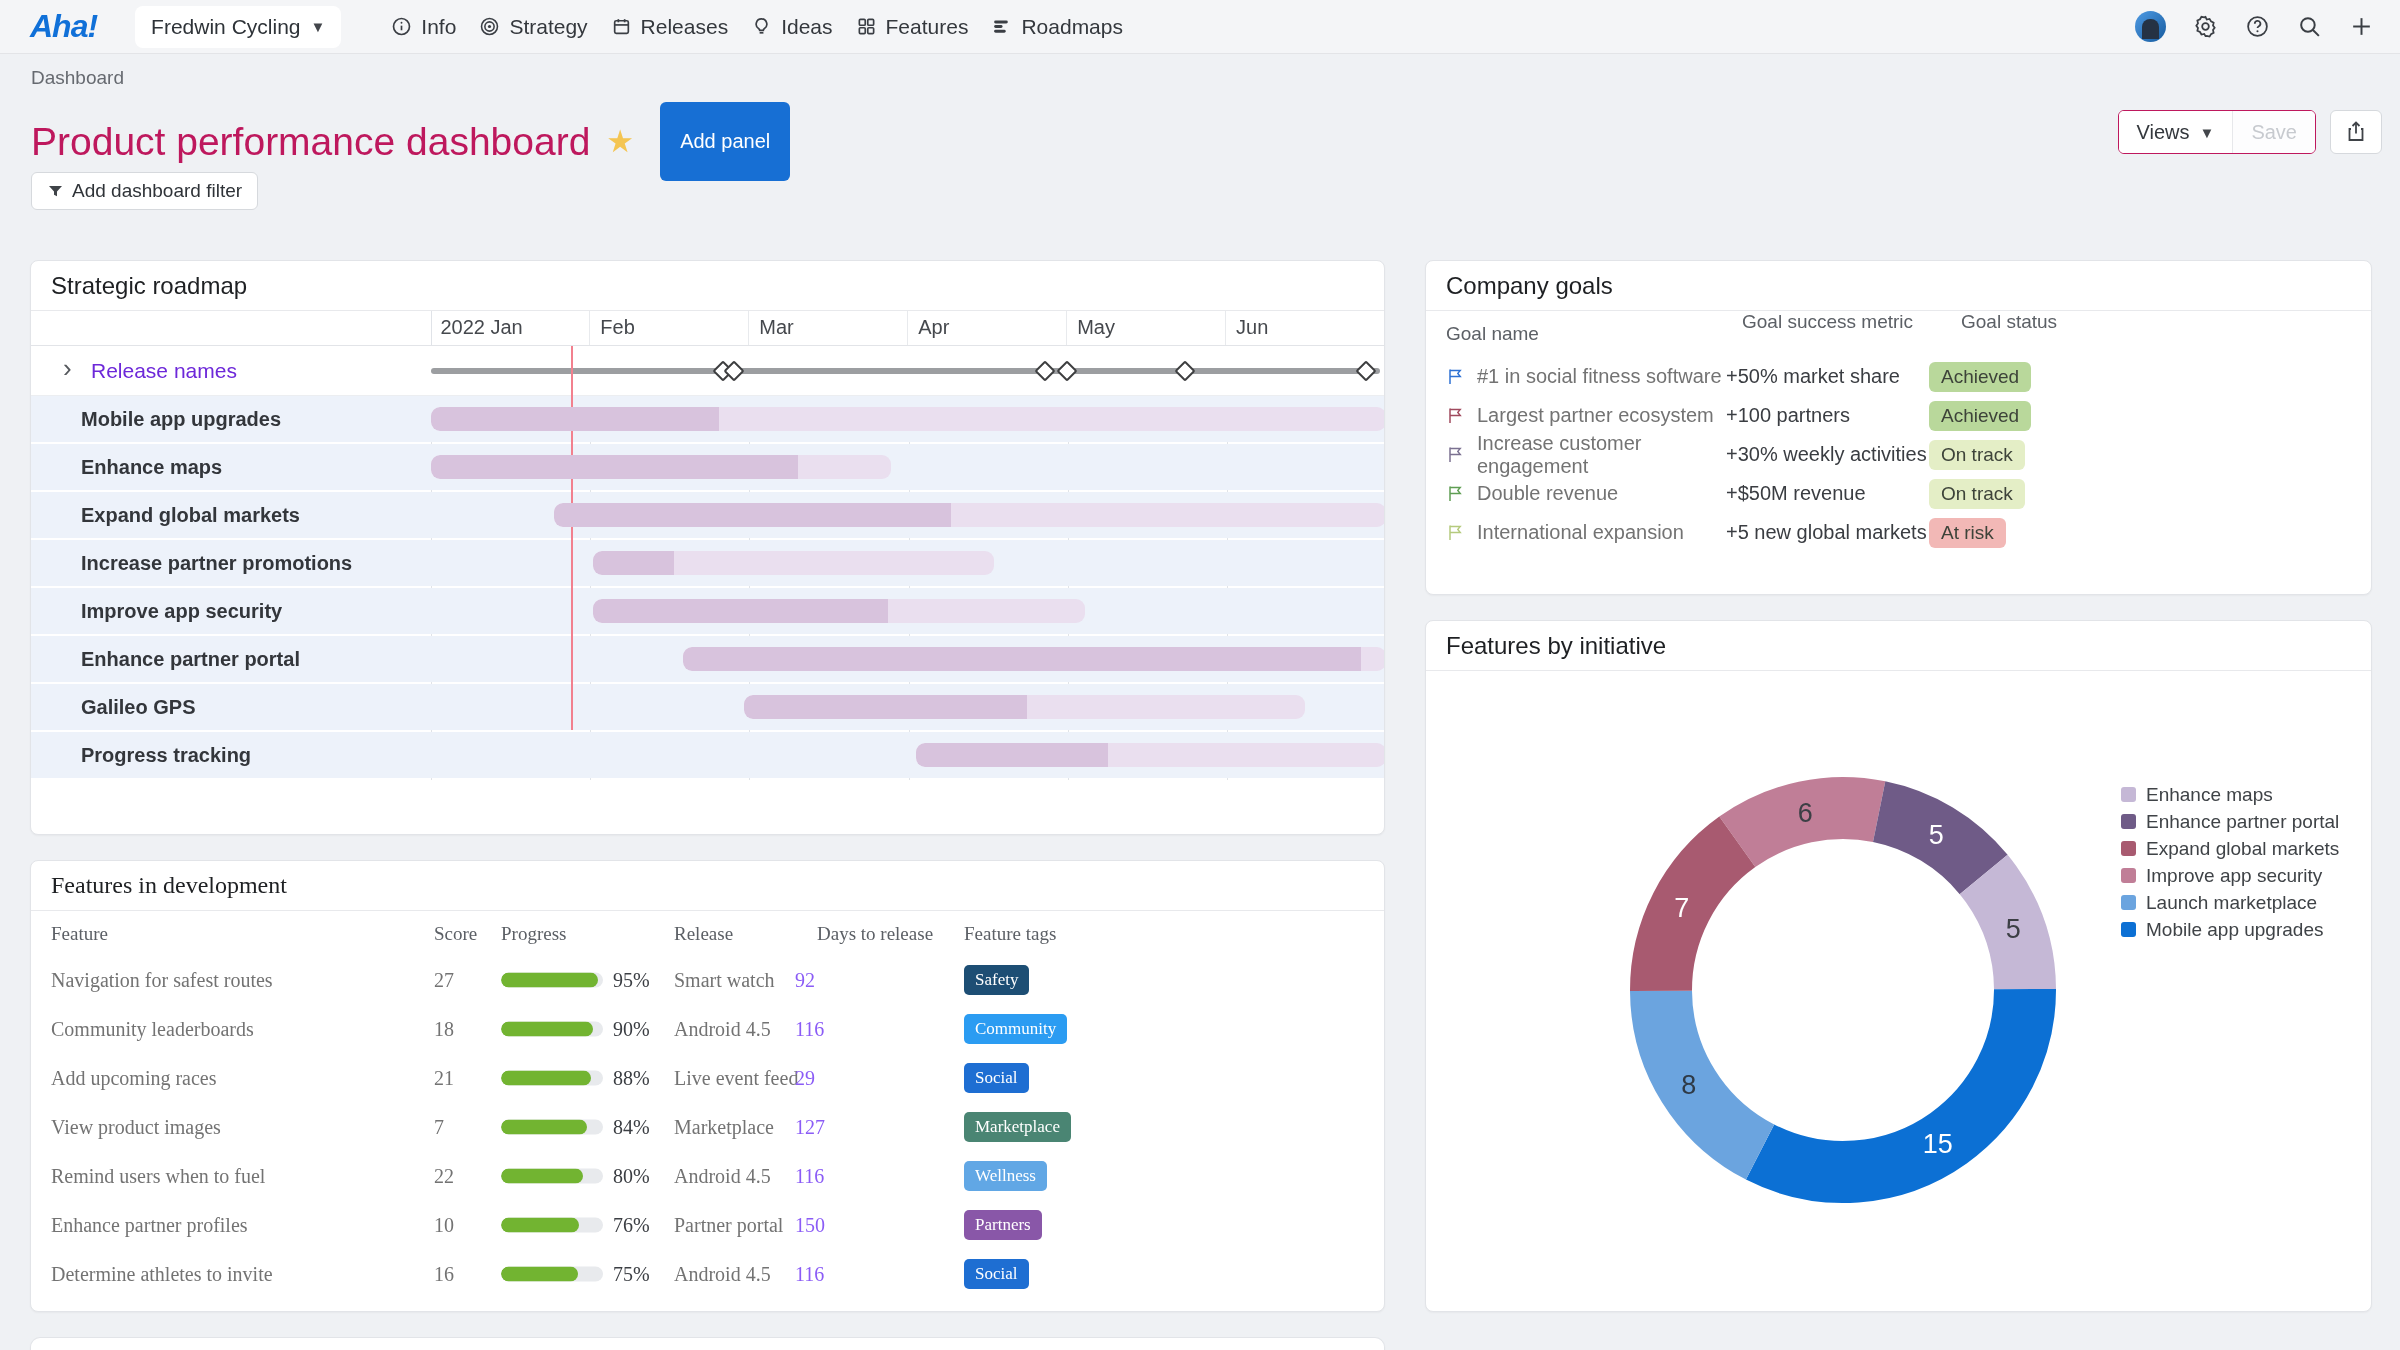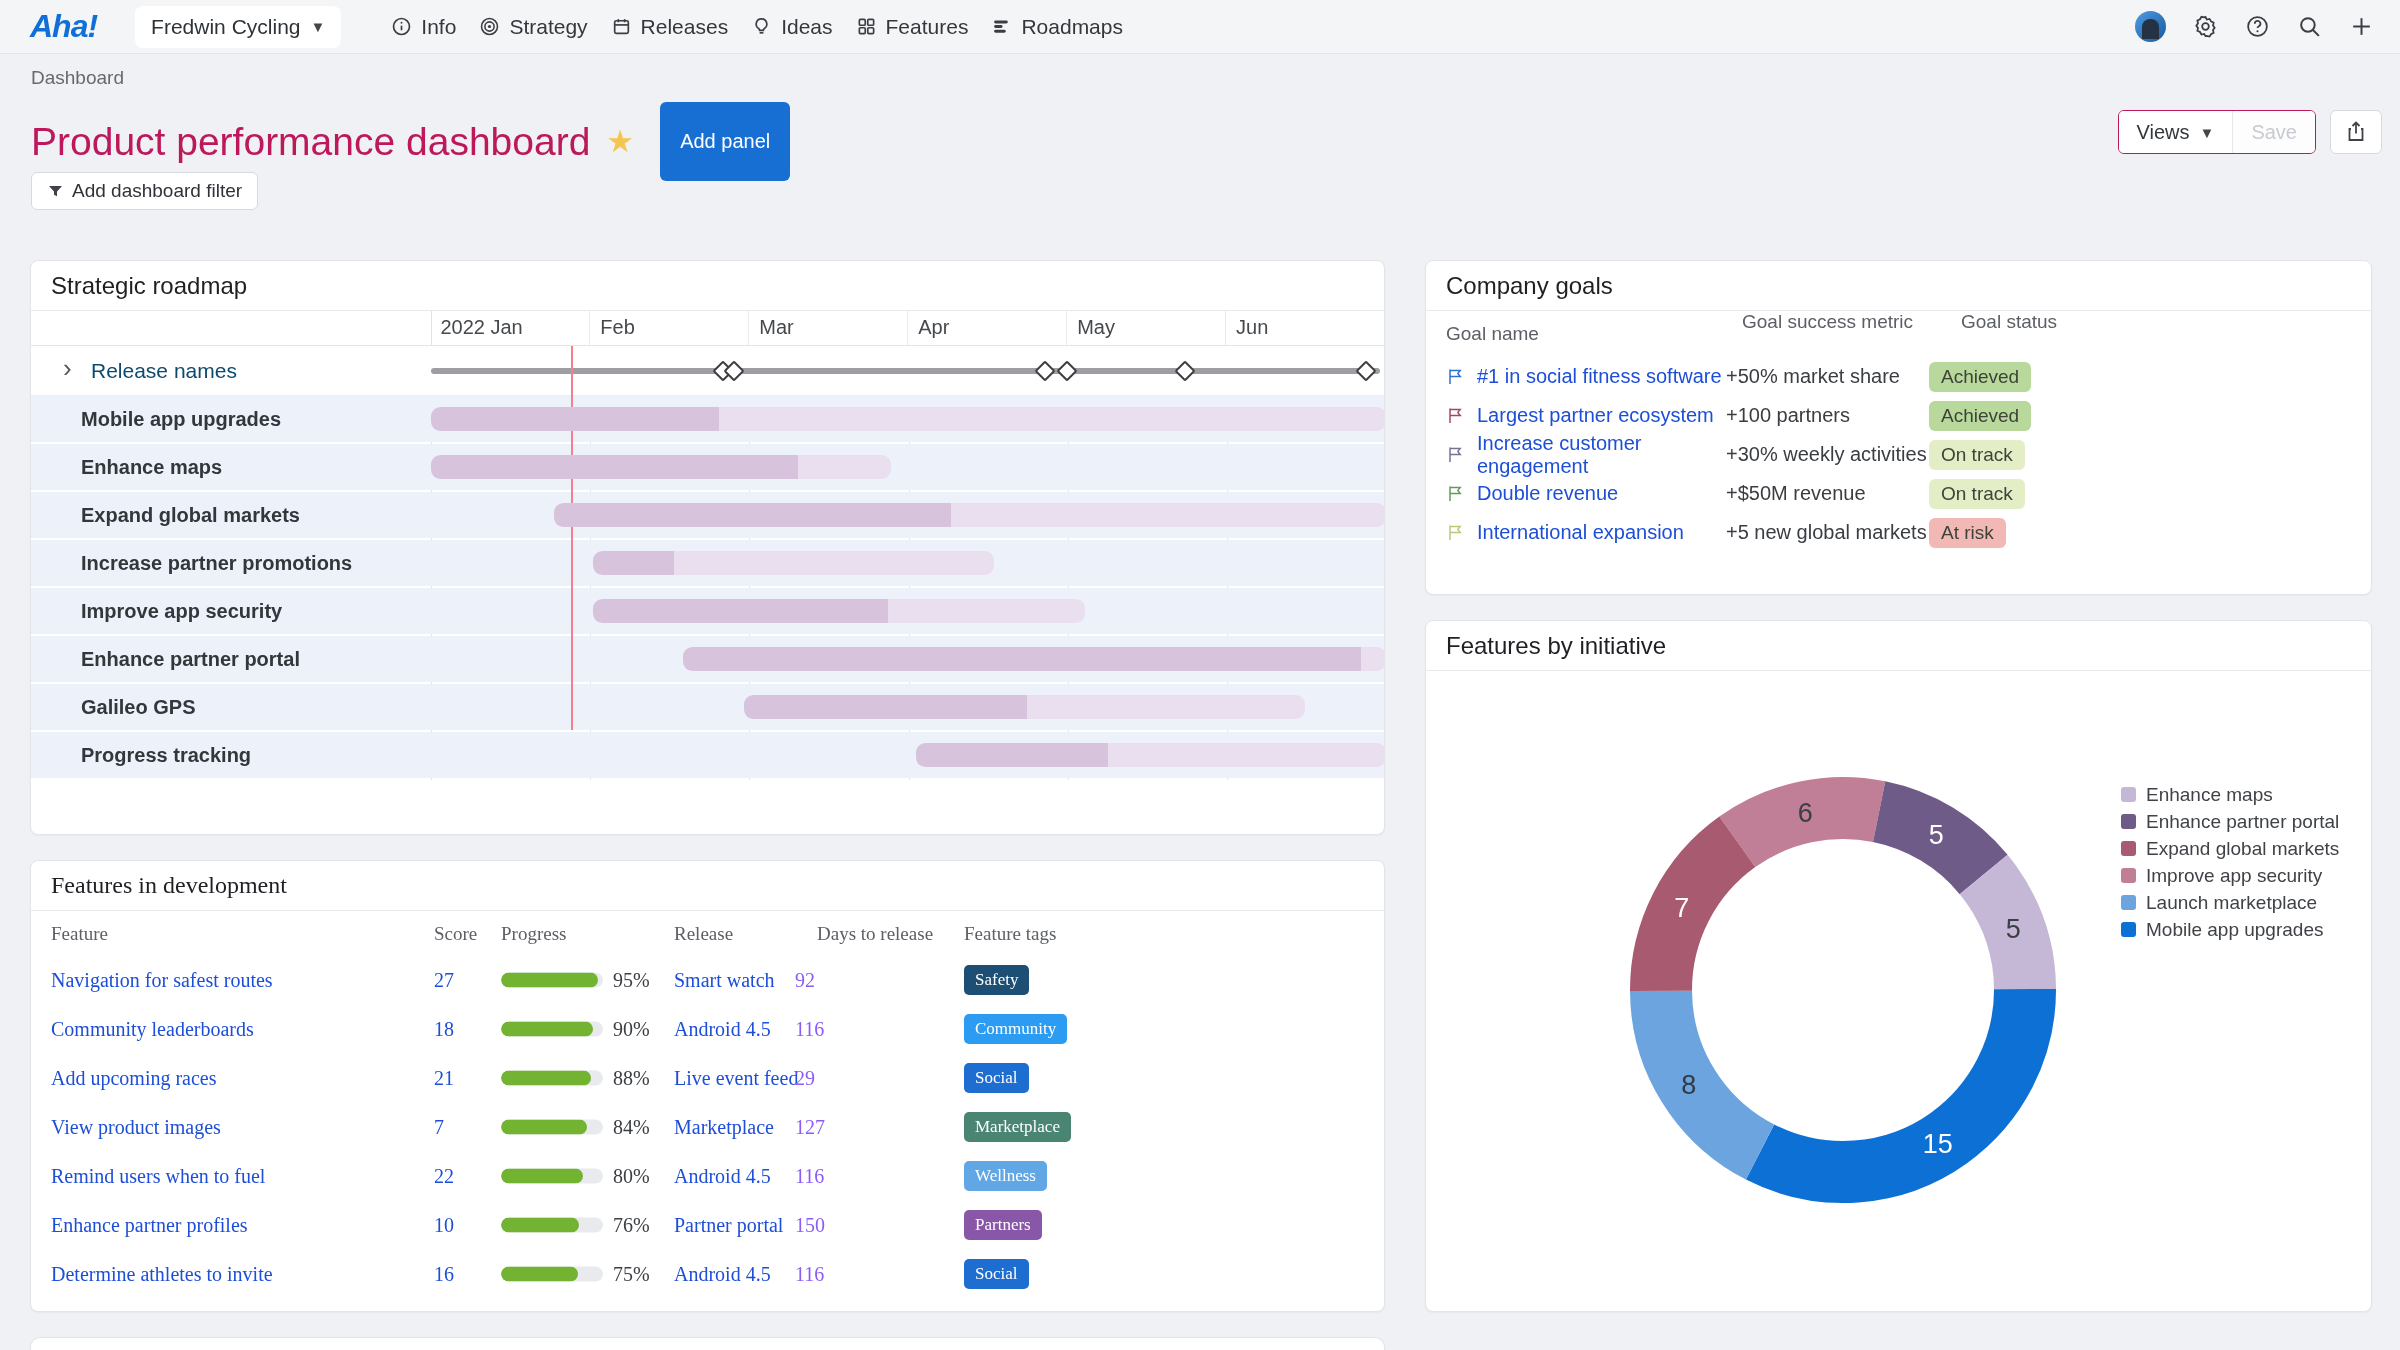--- a/index.html
+++ b/index.html
@@ -45,21 +45,21 @@
   .panel { background:#fff; border:1px solid #e2e4e8; border-radius:8px; box-shadow:0 1px 2px rgba(20,25,35,.04); overflow:hidden; }
   .panel-title { font-size:24px; color:#1e2023; line-height:49px; height:50px; padding-left:20px; border-bottom:1px solid #e8e9ec; }
 
   
   .roadmap-panel { height:575px; position:relative; }
   .rm-header { position:absolute; top:50px; left:0; right:0; height:35px; display:flex; border-bottom:1px solid #e2e4e8; }
   .rm-head-name { width:400px; }
   .rm-month { width:159.17px; font-size:20px; color:#45484d; padding:5px 0 0 10px; border-left:1px solid #e8eaed; }
   .rm-release-row { position:absolute; top:85px; left:0; right:0; height:50px; background:#fff; border-bottom:1px solid #eceef1; }
   .rm-chevron { position:absolute; left:32px; top:50%; transform:translateY(-58%); font-size:26px; color:#55585d; cursor:pointer; }
-  .rm-release-label { position:absolute; left:60px; top:50%; transform:translateY(-50%); font-size:21px; color:#0c4a6e; }
+  .rm-release-label { position:absolute; left:60px; top:50%; transform:translateY(-50%); font-size:21px; color:#6d28d9; }
   .ms-track { position:absolute; left:400px; width:955px; top:0; height:100%; }
   .ms-line { position:absolute; left:0; right:6px; top:calc(50% - 3px); height:6px; background:#9c9ea1; border-radius:3px; }
   .diamond { position:absolute; top:50%; width:15px; height:15px; background:#fff; border:2.5px solid #3e3f41;
              transform:translate(-50%,-50%) rotate(45deg); border-radius:2px; }
   .rm-rows { position:absolute; top:135px; left:0; right:0; }
   .rm-row { position:relative; height:46px; margin-bottom:2px; background:#edf2fa; }
   .rm-name { position:absolute; left:50px; top:50%; transform:translateY(-50%); font-weight:bold; font-size:20px; color:#33363b; z-index:3; }
   .bar-light { position:absolute; top:11px; height:24px; border-radius:9px; z-index:2; overflow:hidden; }
   .bar-solid { position:absolute; left:0; top:0; height:100%; border-radius:9px 0 0 9px; }
   .rm-grid { position:absolute; top:50px; left:0; height:469px; width:100%; pointer-events:none; }
@@ -67,21 +67,21 @@
   .rm-grid .vline { position:absolute; top:35px; bottom:0; width:1px; background:rgba(170,178,190,.35); }
   .today-line { position:absolute; top:85px; height:384px; width:2px; background:#f2808e; z-index:1; }
 
   
   .features-panel { height:452px; margin-top:25px; position:relative;font-family:Liberation Serif, serif; }
   .f-table { position:absolute; top:62px; left:0; right:0; }
   .f-head { position:relative; height:32px; }
   .f-head span { position:absolute; font-size:19px; color:#5c6066; }
   .f-row { position:relative; height:49px; }
   .f-row > * { position:absolute; top:50%; transform:translateY(-50%); }
-  .link { color:#1d4ed8; font-size:20px; text-decoration:none; cursor:pointer; }
+  .link { color:#737373; font-size:20px; text-decoration:none; cursor:pointer; }
   .f-name { left:20px; } .f-score { left:403px; }
   .f-barwrap { left:470px; width:102px; height:15px; background:#e8eaed; border-radius:8px; overflow:hidden; }
   .progress-fill { height:100%; background:#72b431; border-radius:8px; }
   .f-pct { left:582px; font-size:20px; color:#3b3e43; }
   .f-release { left:643px; } .f-days { left:764px; font-size:20px; color:#8b5cf6; }
   .f-tagwrap { left:933px; }
   .tag { display:inline-block; color:#fff; font-size:17px; padding:5px 11px; border-radius:5px; }
   .c-feature { left:20px; } .c-score { left:403px; } .c-progress { left:470px; }
   .c-release { left:643px; } .c-days { left:786px; } .c-tags { left:933px; }
 

